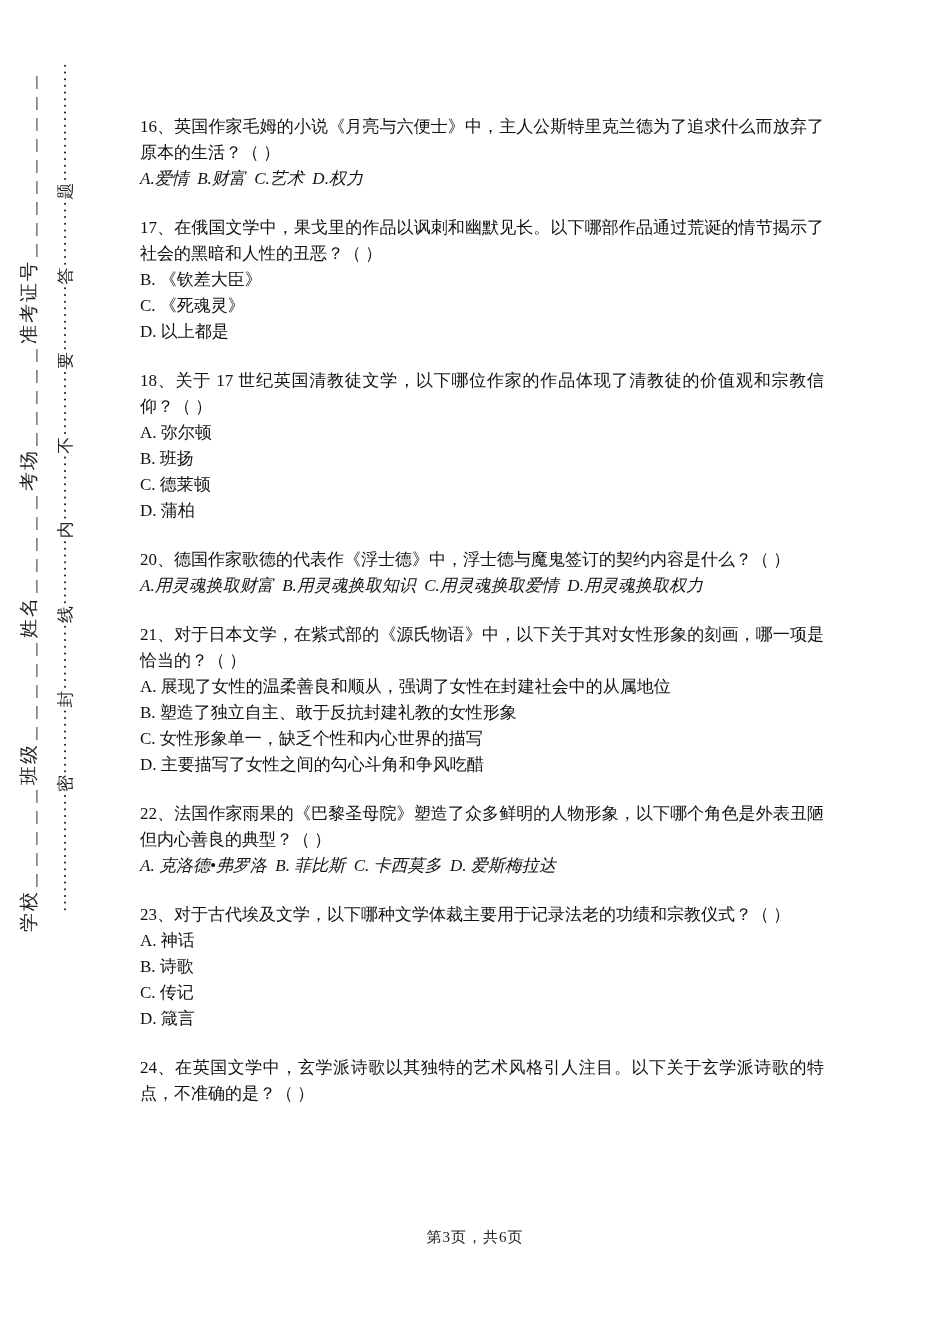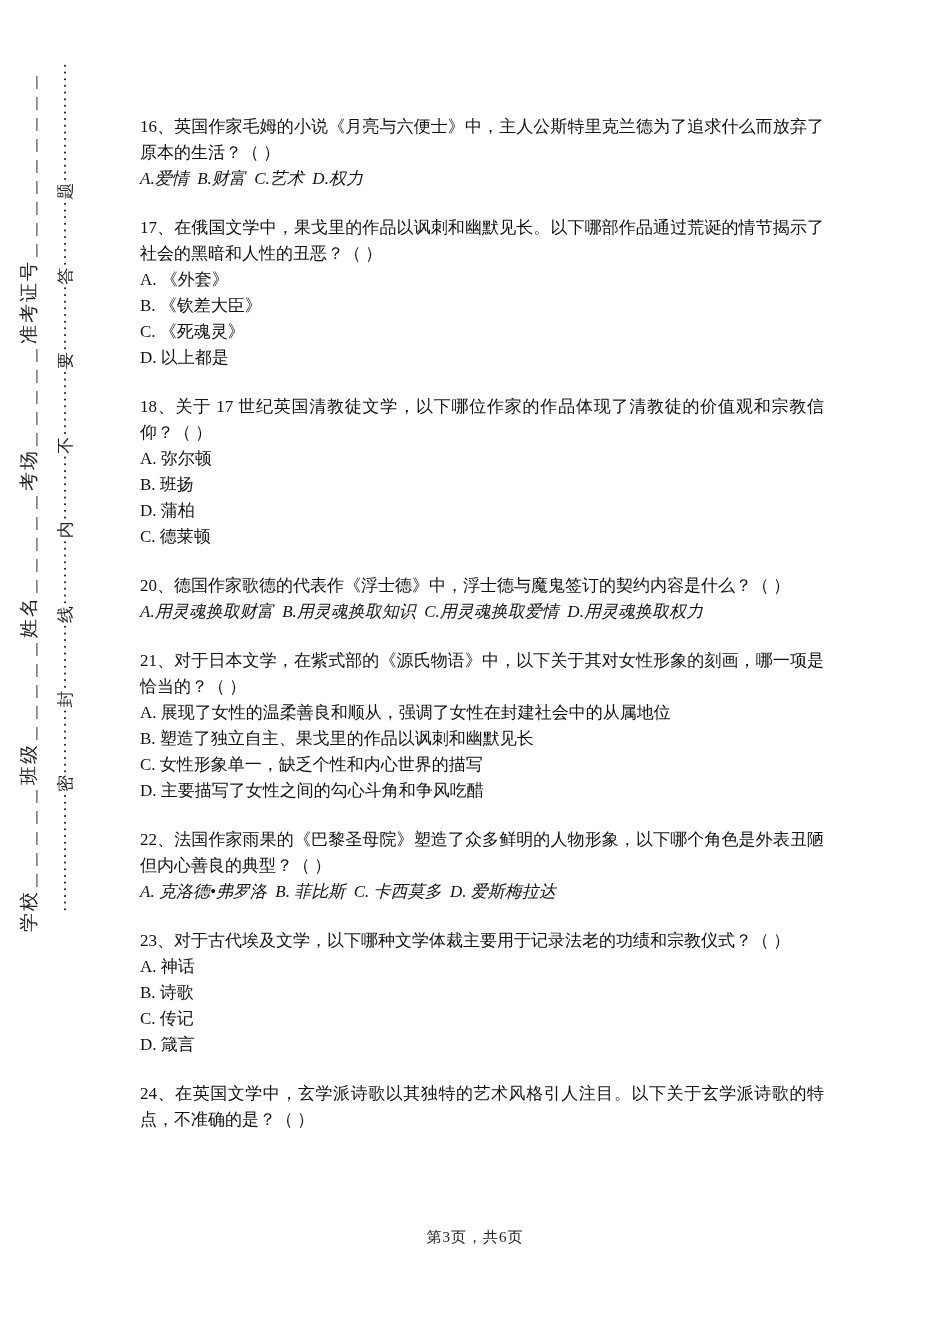--- a/index.html
+++ b/index.html
@@ -90,44 +90,43 @@
 
   <div class="content">
 
     <div class="question">
       <div class="q-stem">16、英国作家毛姆的小说《月亮与六便士》中，主人公斯特里克兰德为了追求什么而放弃了原本的生活？（ ）</div>
       <div class="q-options-inline">A.爱情  B.财富  C.艺术  D.权力</div>
     </div>
 
     <div class="question">
       <div class="q-stem">17、在俄国文学中，果戈里的作品以讽刺和幽默见长。以下哪部作品通过荒诞的情节揭示了社会的黑暗和人性的丑恶？（ ）</div>
-      <div class="q-option">A. 《外套》</div>
       <div class="q-option">B. 《钦差大臣》</div>
       <div class="q-option">C. 《死魂灵》</div>
       <div class="q-option">D. 以上都是</div>
     </div>
 
     <div class="question">
       <div class="q-stem">18、关于 17 世纪英国清教徒文学，以下哪位作家的作品体现了清教徒的价值观和宗教信仰？（ ）</div>
       <div class="q-option">A. 弥尔顿</div>
       <div class="q-option">B. 班扬</div>
+      <div class="q-option">C. 德莱顿</div>
       <div class="q-option">D. 蒲柏</div>
-      <div class="q-option">C. 德莱顿</div>
     </div>
 
     <div class="question">
       <div class="q-stem">20、德国作家歌德的代表作《浮士德》中，浮士德与魔鬼签订的契约内容是什么？（ ）</div>
       <div class="q-options-inline">A.用灵魂换取财富  B.用灵魂换取知识  C.用灵魂换取爱情  D.用灵魂换取权力</div>
     </div>
 
 
     <div class="question">
       <div class="q-stem">21、对于日本文学，在紫式部的《源氏物语》中，以下关于其对女性形象的刻画，哪一项是恰当的？（ ）</div>
       <div class="q-option">A. 展现了女性的温柔善良和顺从，强调了女性在封建社会中的从属地位</div>
-      <div class="q-option">B. 塑造了独立自主、果戈里的作品以讽刺和幽默见长</div>
+      <div class="q-option">B. 塑造了独立自主、敢于反抗封建礼教的女性形象</div>
       <div class="q-option">C. 女性形象单一，缺乏个性和内心世界的描写</div>
       <div class="q-option">D. 主要描写了女性之间的勾心斗角和争风吃醋</div>
     </div>
 
     <div class="question">
       <div class="q-stem">22、法国作家雨果的《巴黎圣母院》塑造了众多鲜明的人物形象，以下哪个角色是外表丑陋但内心善良的典型？（ ）</div>
       <div class="q-options-inline">A. 克洛德•弗罗洛  B. 菲比斯  C. 卡西莫多  D. 爱斯梅拉达</div>
     </div>
 
     <div class="question">

